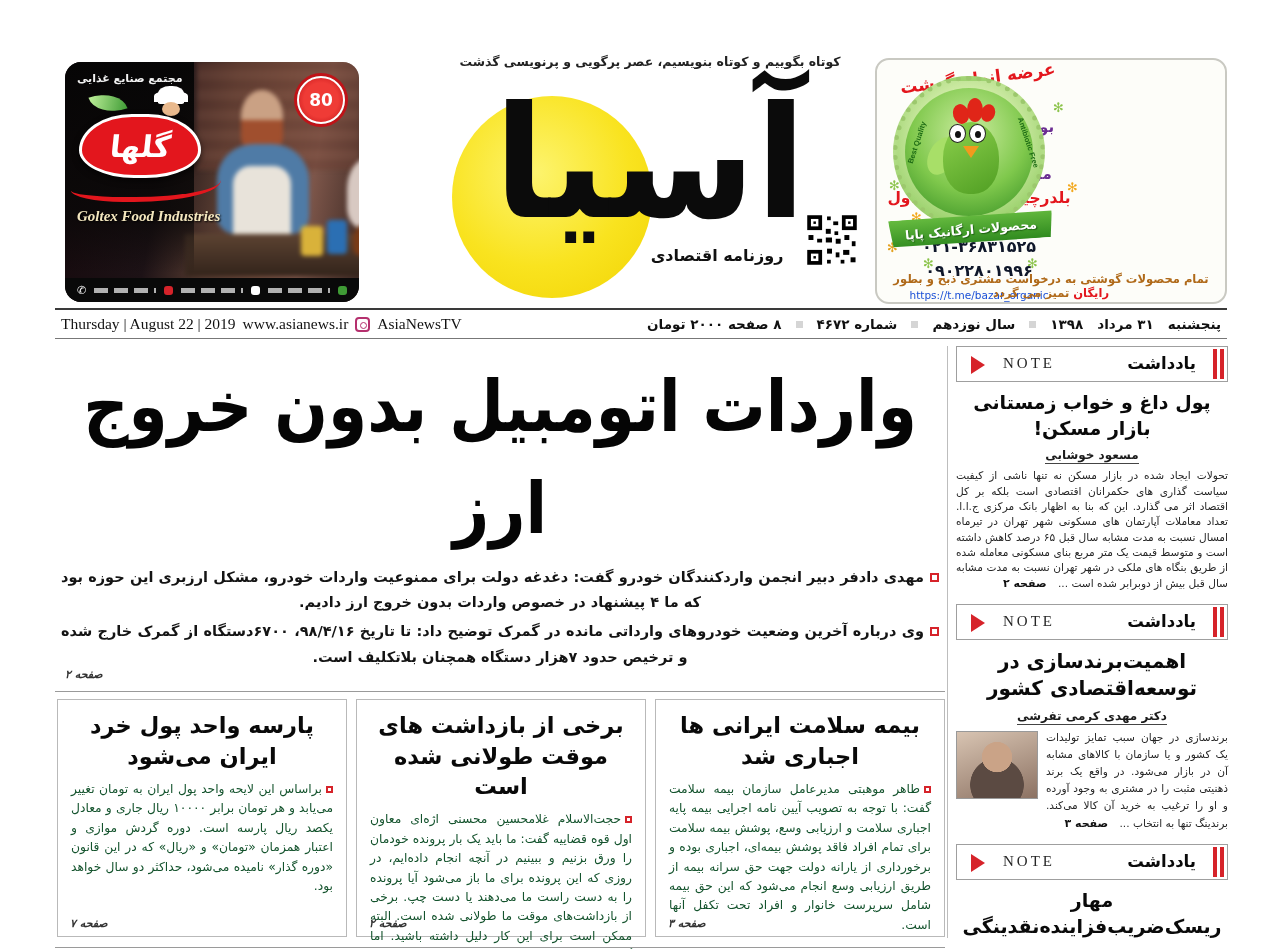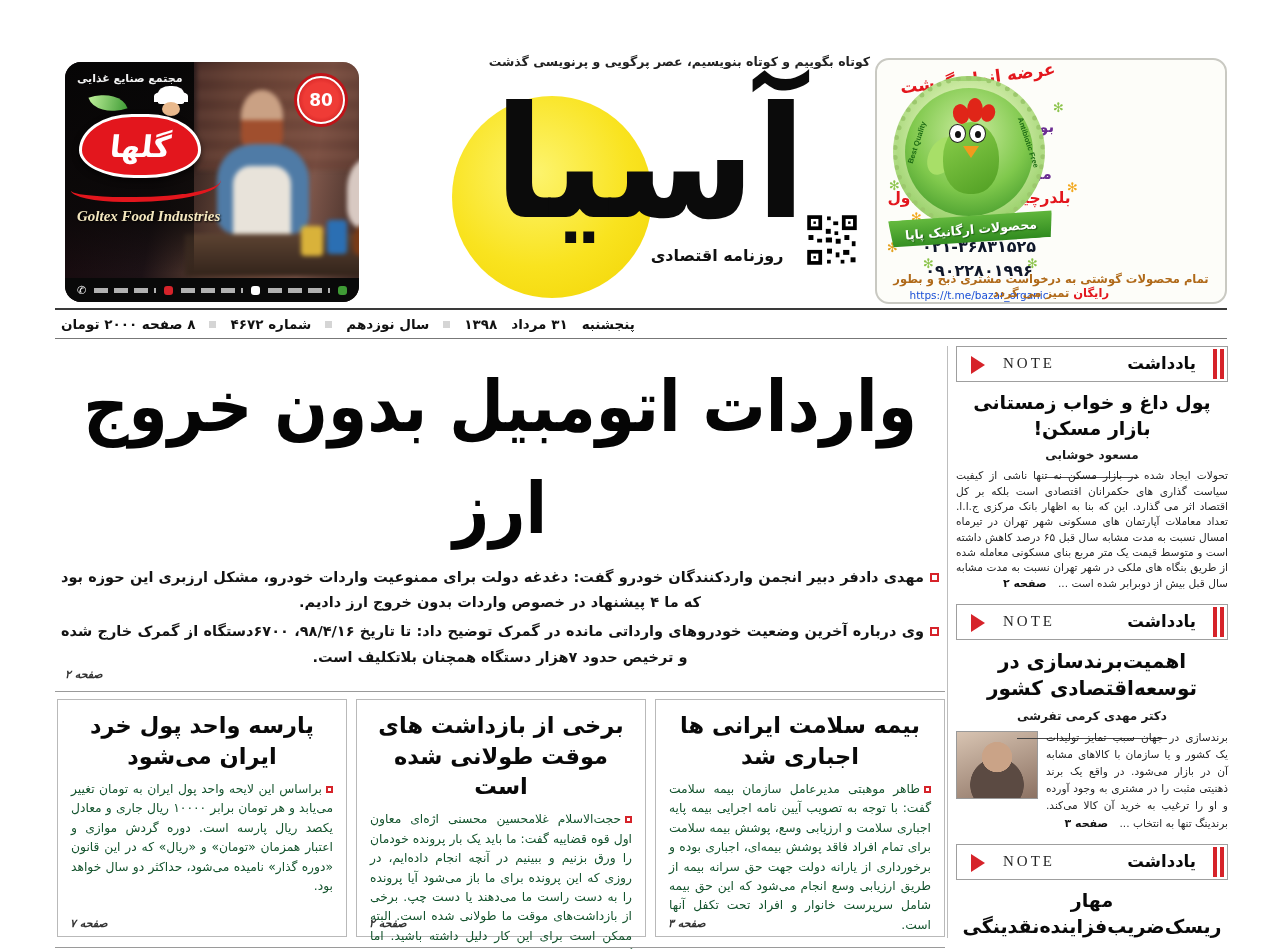--- a/index.html
+++ b/index.html
@@ -1,21 +1,21 @@
 <!DOCTYPE html>
 <html lang="fa"><head>
 <meta charset="utf-8">
 <style>
   * { margin:0; padding:0; box-sizing:border-box; }
   html,body { background:#e8e8e8; }
   body { font-family:"DejaVu Sans", sans-serif; }
   #page { position:relative; width:1280px; height:949px; background:#ffffff; overflow:hidden; margin:0 auto; }
 
   
-  .masthead-slogan { position:absolute; left:430px; top:54px; width:440px; text-align:right;
+  .masthead-slogan { position:absolute; left:430px; top:54px; width:440px; text-align:center;
      font-size:12.5px; font-weight:bold; color:#222; direction:rtl; }
   .sun { position:absolute; left:452px; top:96px; width:200px; height:202px; border-radius:50%;
      background:radial-gradient(circle at 42% 38%, #fdf46e 0%, #f9e31f 55%, #f1d302 100%); }
   .paper-title { position:absolute; left:430px; top:52px; width:440px; height:230px; text-align:center;
      font-size:148px; font-weight:bold; color:#0b0b0b; line-height:225px; direction:rtl;
      transform:scaleY(1.05); letter-spacing:-6px; }
   .paper-subtitle { position:absolute; left:632px; top:246px; width:170px; text-align:center;
      font-size:16px; font-weight:bold; color:#111; direction:rtl; }
   .qr { position:absolute; left:806px; top:212px; width:52px; height:56px; }
 
@@ -151,21 +151,21 @@
      background:linear-gradient(90deg,#d6232a 0 4px, #fff 4px 7px, #d6232a 7px 11px, transparent 11px); }
   .note-header .fa { position:absolute; right:31px; top:7px; font-size:16.5px; font-weight:bold; color:#0a0a0a; }
   .note-header .en { position:absolute; left:46px; top:8px; font-family:"Liberation Serif",serif;
      font-size:15px; letter-spacing:3px; color:#262626; direction:ltr; }
   .note-header .tri { position:absolute; left:14px; top:9px; width:0; height:0;
      border-top:9px solid transparent; border-bottom:9px solid transparent; border-left:14px solid #d6232a; }
   .note { margin-bottom:12px; }
   .note-title { text-align:center; font-size:19px; font-weight:bold; color:#0a0a0a; line-height:1.35;
      letter-spacing:-.5px; margin-top:2px; }
   .note-author { text-align:center; margin-top:3px; margin-bottom:5px; }
-  .note-author span { font-size:12px; font-weight:bold; color:#1c1c1c; border-bottom:1.5px solid #444; padding-bottom:15px; }
+  .note-author span { font-size:12px; font-weight:bold; color:#1c1c1c; border-bottom:1.5px solid #444; padding-bottom:1px; }
   .note-body { font-size:10.6px; line-height:1.45; color:#262626; text-align:justify; }
   .note-body .note-ref { display:inline; font-weight:bold; font-size:11px; color:#111; font-style:normal; margin-right:8px; }
   .author-photo { float:left; width:82px; height:68px; margin:2px 8px 2px 0; border:1px solid #999;
      background:
        radial-gradient(circle at 50% 38%, #caa387 0 26%, transparent 27%),
        radial-gradient(circle at 50% 80%, #5b4a42 0 40%, transparent 41%),
        linear-gradient(160deg,#d8c4b2,#8c7263); }
 </style>
 </head>
 <body>
@@ -285,20 +285,26 @@
       </div>
     </div>
     <div class="ar-footer">
       <span>تمام محصولات گوشتی به درخواست مشتری ذبح و بطور</span>
       <span class="free">رایگان</span>
       <span>تمیز می گردد</span>
     </div>
   </div>
 
   <div class="dateline">
+    <div class="dl-en">
+      <span>Thursday | August 22 | 2019</span>
+      <span>www.asianews.ir</span>
+      <span class="insta"></span>
+      <span>AsiaNewsTV</span>
+    </div>
     <div class="dl-fa">
       <span>پنجشنبه</span>
       <span>۳۱ مرداد</span>
       <span>۱۳۹۸</span>
       <span class="dl-sep"></span>
       <span>سال نوزدهم</span>
       <span class="dl-sep"></span>
       <span>شماره ۴۶۷۲</span>
       <span class="dl-sep"></span>
       <span>۸ صفحه ۲۰۰۰ تومان</span>

